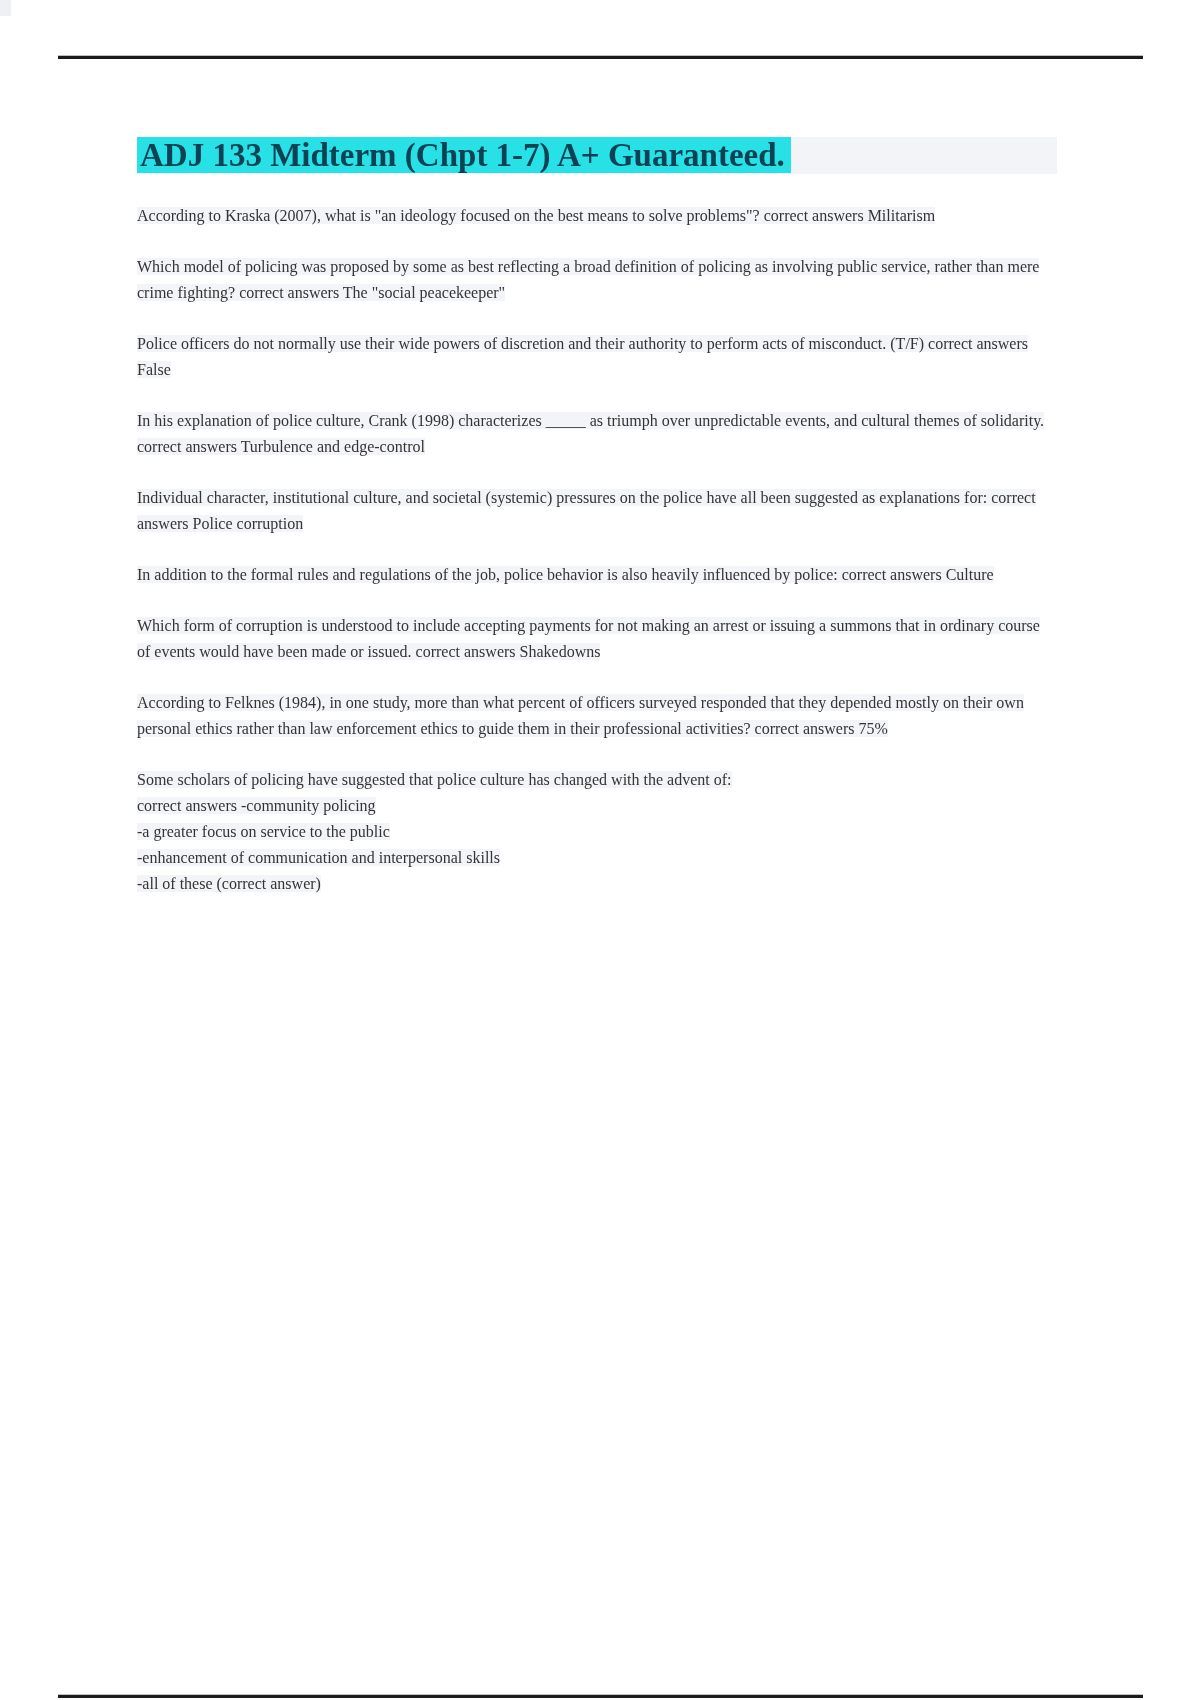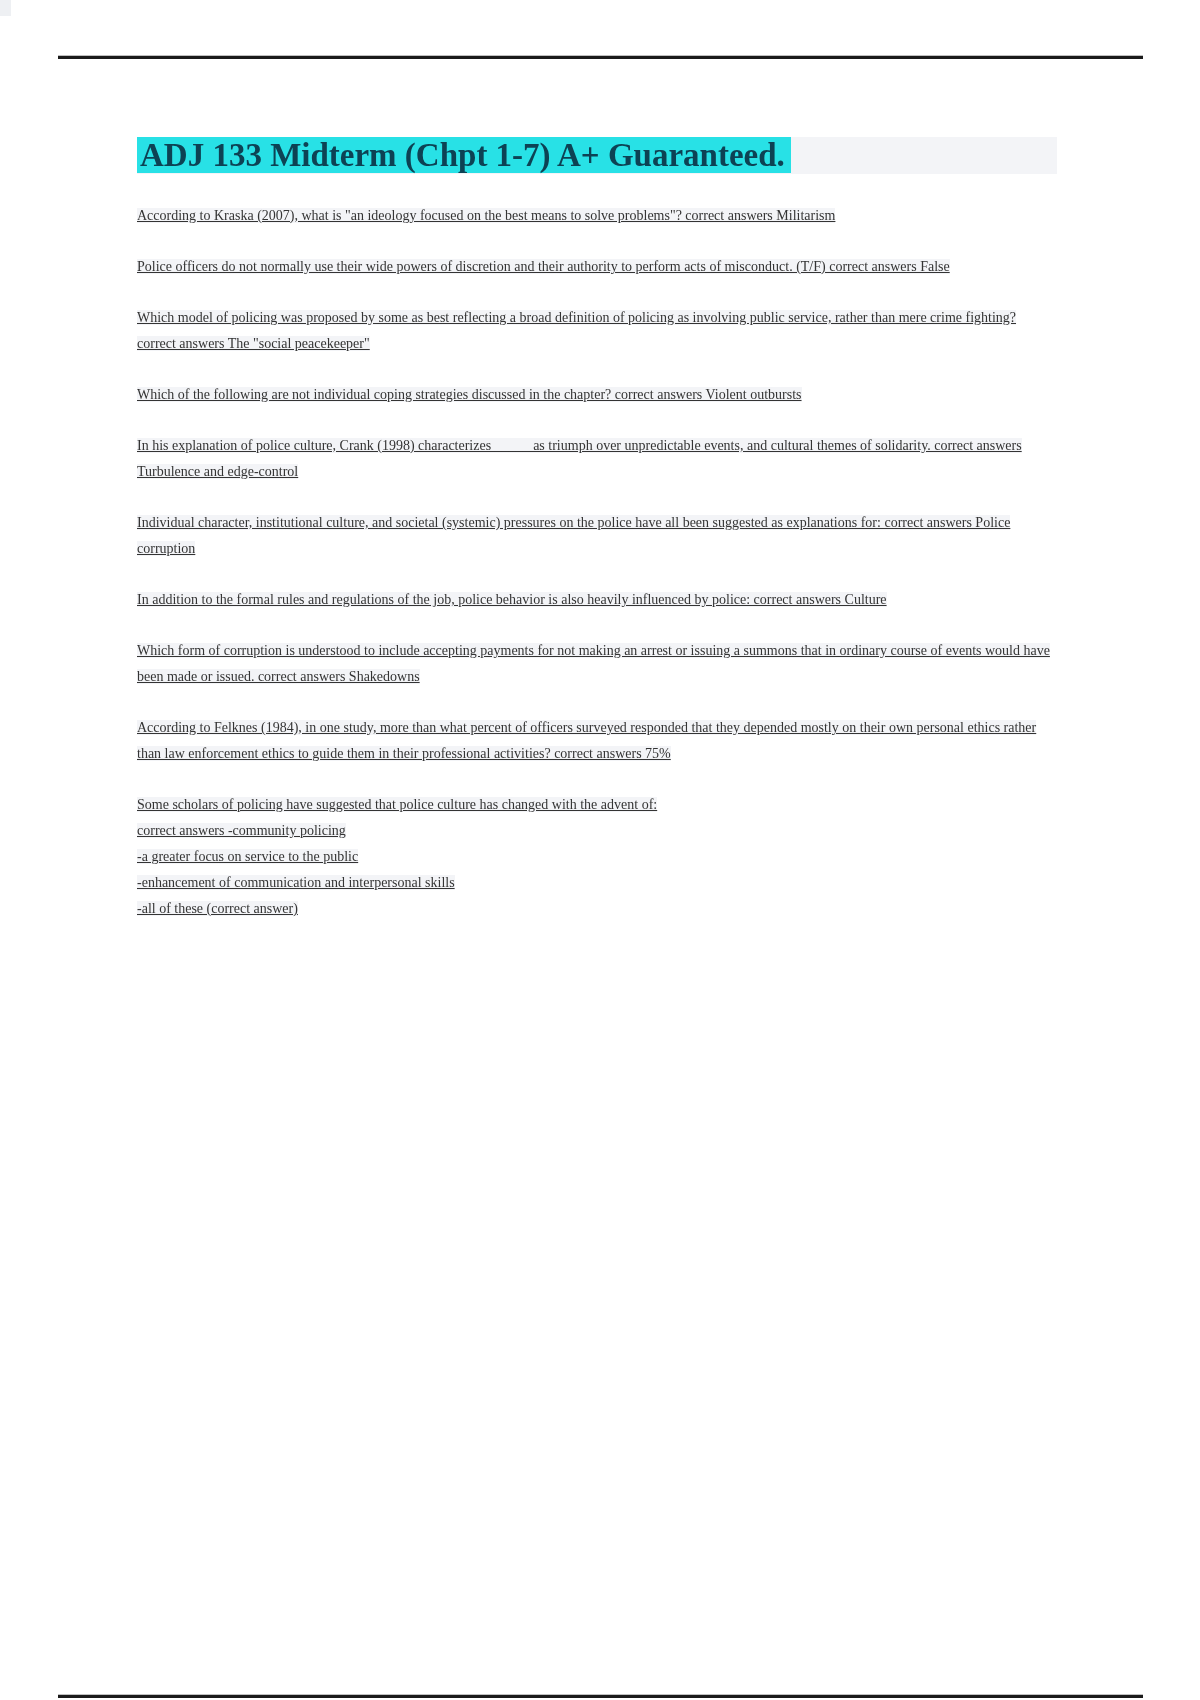--- a/index.html
+++ b/index.html
@@ -41,45 +41,43 @@
     background: #f3f4f7;
     white-space: nowrap;
   }
   .title-hl {
     background: #28e1e6;
     color: #0d4254;
     padding: 0 6px 0 3px;
   }
   p.qa {
     margin: 0 0 25px 0;
-    font-size: 14px;
+    font-size: 16px;
     line-height: 26px;
     color: #343434;
     text-align: left;
-    text-decoration: underline;
   }
   p.qa:last-child { margin-bottom: 8px; }
   .hl {
     background: #f3f4f7;
     white-space: pre-line;
   }
 </style>
 </head>
 <body>
 
 <div class="corner-artifact"></div>
 <div class="rule rule-top"></div>
 
 <div class="content">
   <h1 class="title-row"><span class="title-hl">ADJ 133 Midterm (Chpt 1-7) A+ Guaranteed.</span></h1>
 
   <p class="qa"><span class="hl">According to Kraska (2007), what is "an ideology focused on the best means to solve problems"? correct answers Militarism</span></p>
+  <p class="qa"><span class="hl">Which model of policing was proposed by some as best reflecting a broad definition of policing as involving public service, rather than mere crime fighting? correct answers The "social peacekeeper"</span></p>
   <p class="qa"><span class="hl">Police officers do not normally use their wide powers of discretion and their authority to perform acts of misconduct. (T/F) correct answers False</span></p>
-  <p class="qa"><span class="hl">Which model of policing was proposed by some as best reflecting a broad definition of policing as involving public service, rather than mere crime fighting? correct answers The "social peacekeeper"</span></p>
-  <p class="qa"><span class="hl">Which of the following are not individual coping strategies discussed in the chapter? correct answers Violent outbursts</span></p>
   <p class="qa"><span class="hl">In his explanation of police culture, Crank (1998) characterizes _____ as triumph over unpredictable events, and cultural themes of solidarity. correct answers Turbulence and edge-control</span></p>
   <p class="qa"><span class="hl">Individual character, institutional culture, and societal (systemic) pressures on the police have all been suggested as explanations for: correct answers Police corruption</span></p>
   <p class="qa"><span class="hl">In addition to the formal rules and regulations of the job, police behavior is also heavily influenced by police: correct answers Culture</span></p>
   <p class="qa"><span class="hl">Which form of corruption is understood to include accepting payments for not making an arrest or issuing a summons that in ordinary course of events would have been made or issued. correct answers Shakedowns</span></p>
   <p class="qa"><span class="hl">According to Felknes (1984), in one study, more than what percent of officers surveyed responded that they depended mostly on their own personal ethics rather than law enforcement ethics to guide them in their professional activities? correct answers 75%</span></p>
   <p class="qa"><span class="hl">Some scholars of policing have suggested that police culture has changed with the advent of:
 correct answers -community policing
 -a greater focus on service to the public
 -enhancement of communication and interpersonal skills
 -all of these (correct answer)</span></p>

